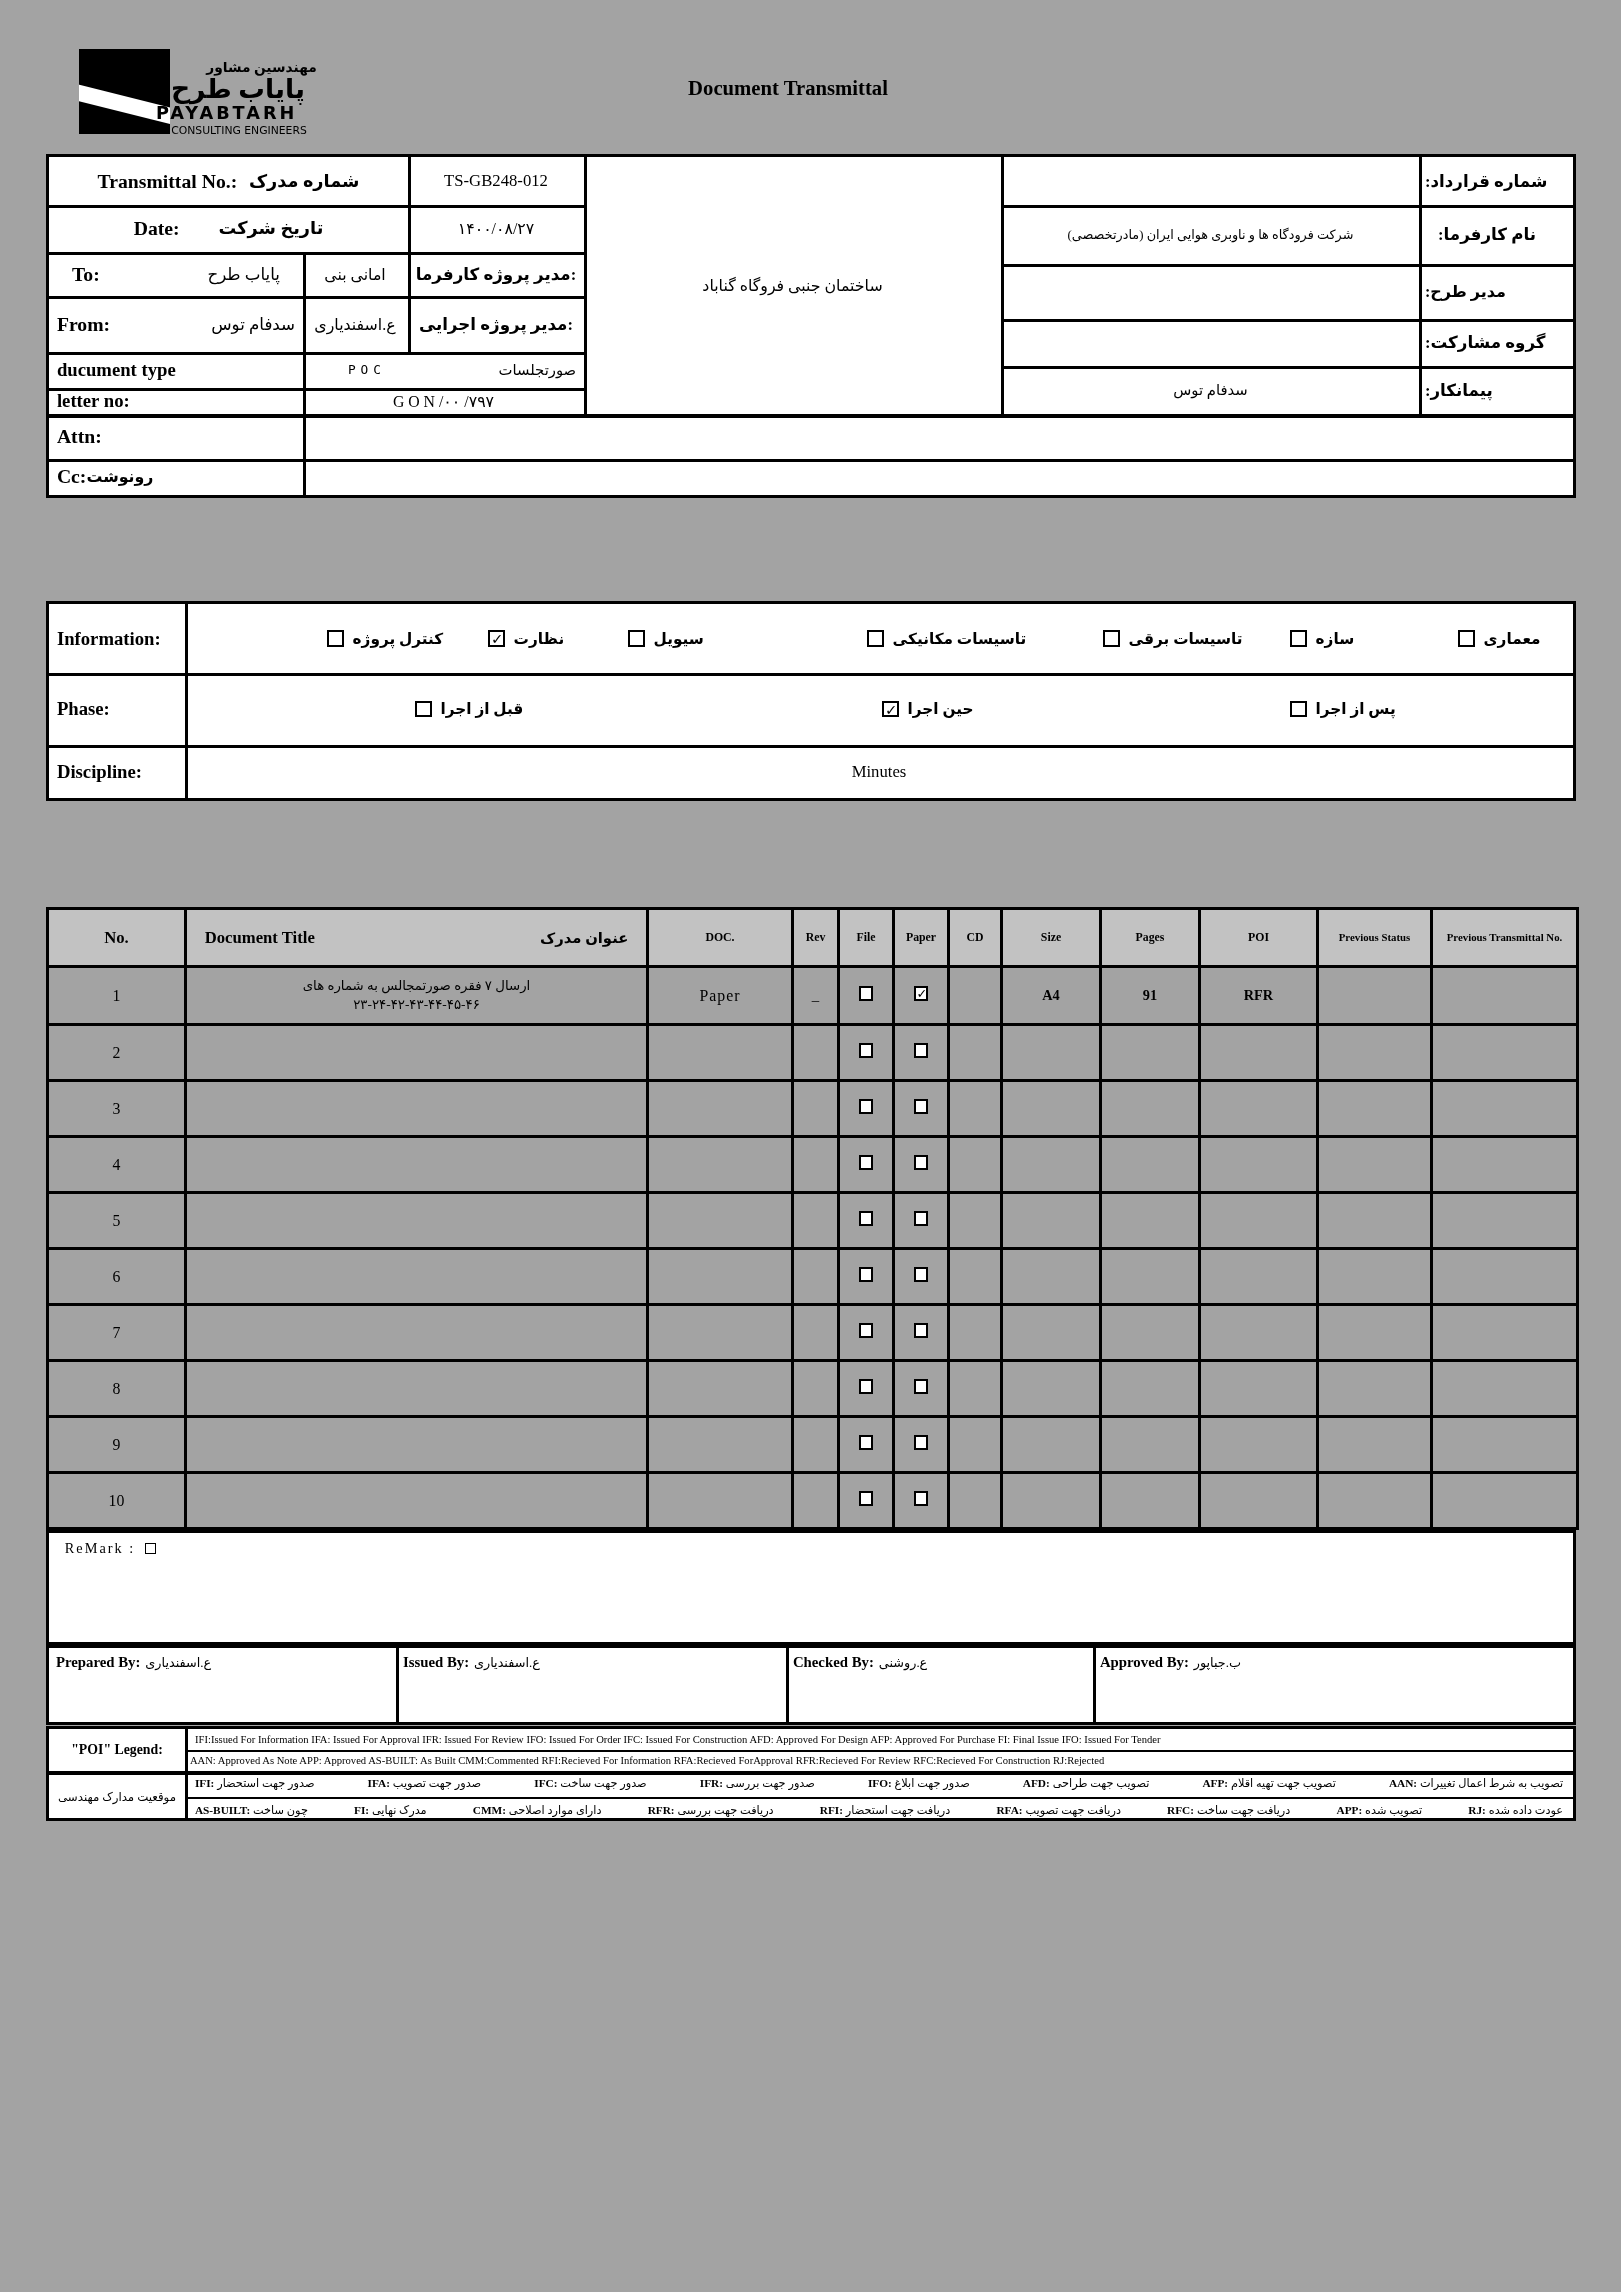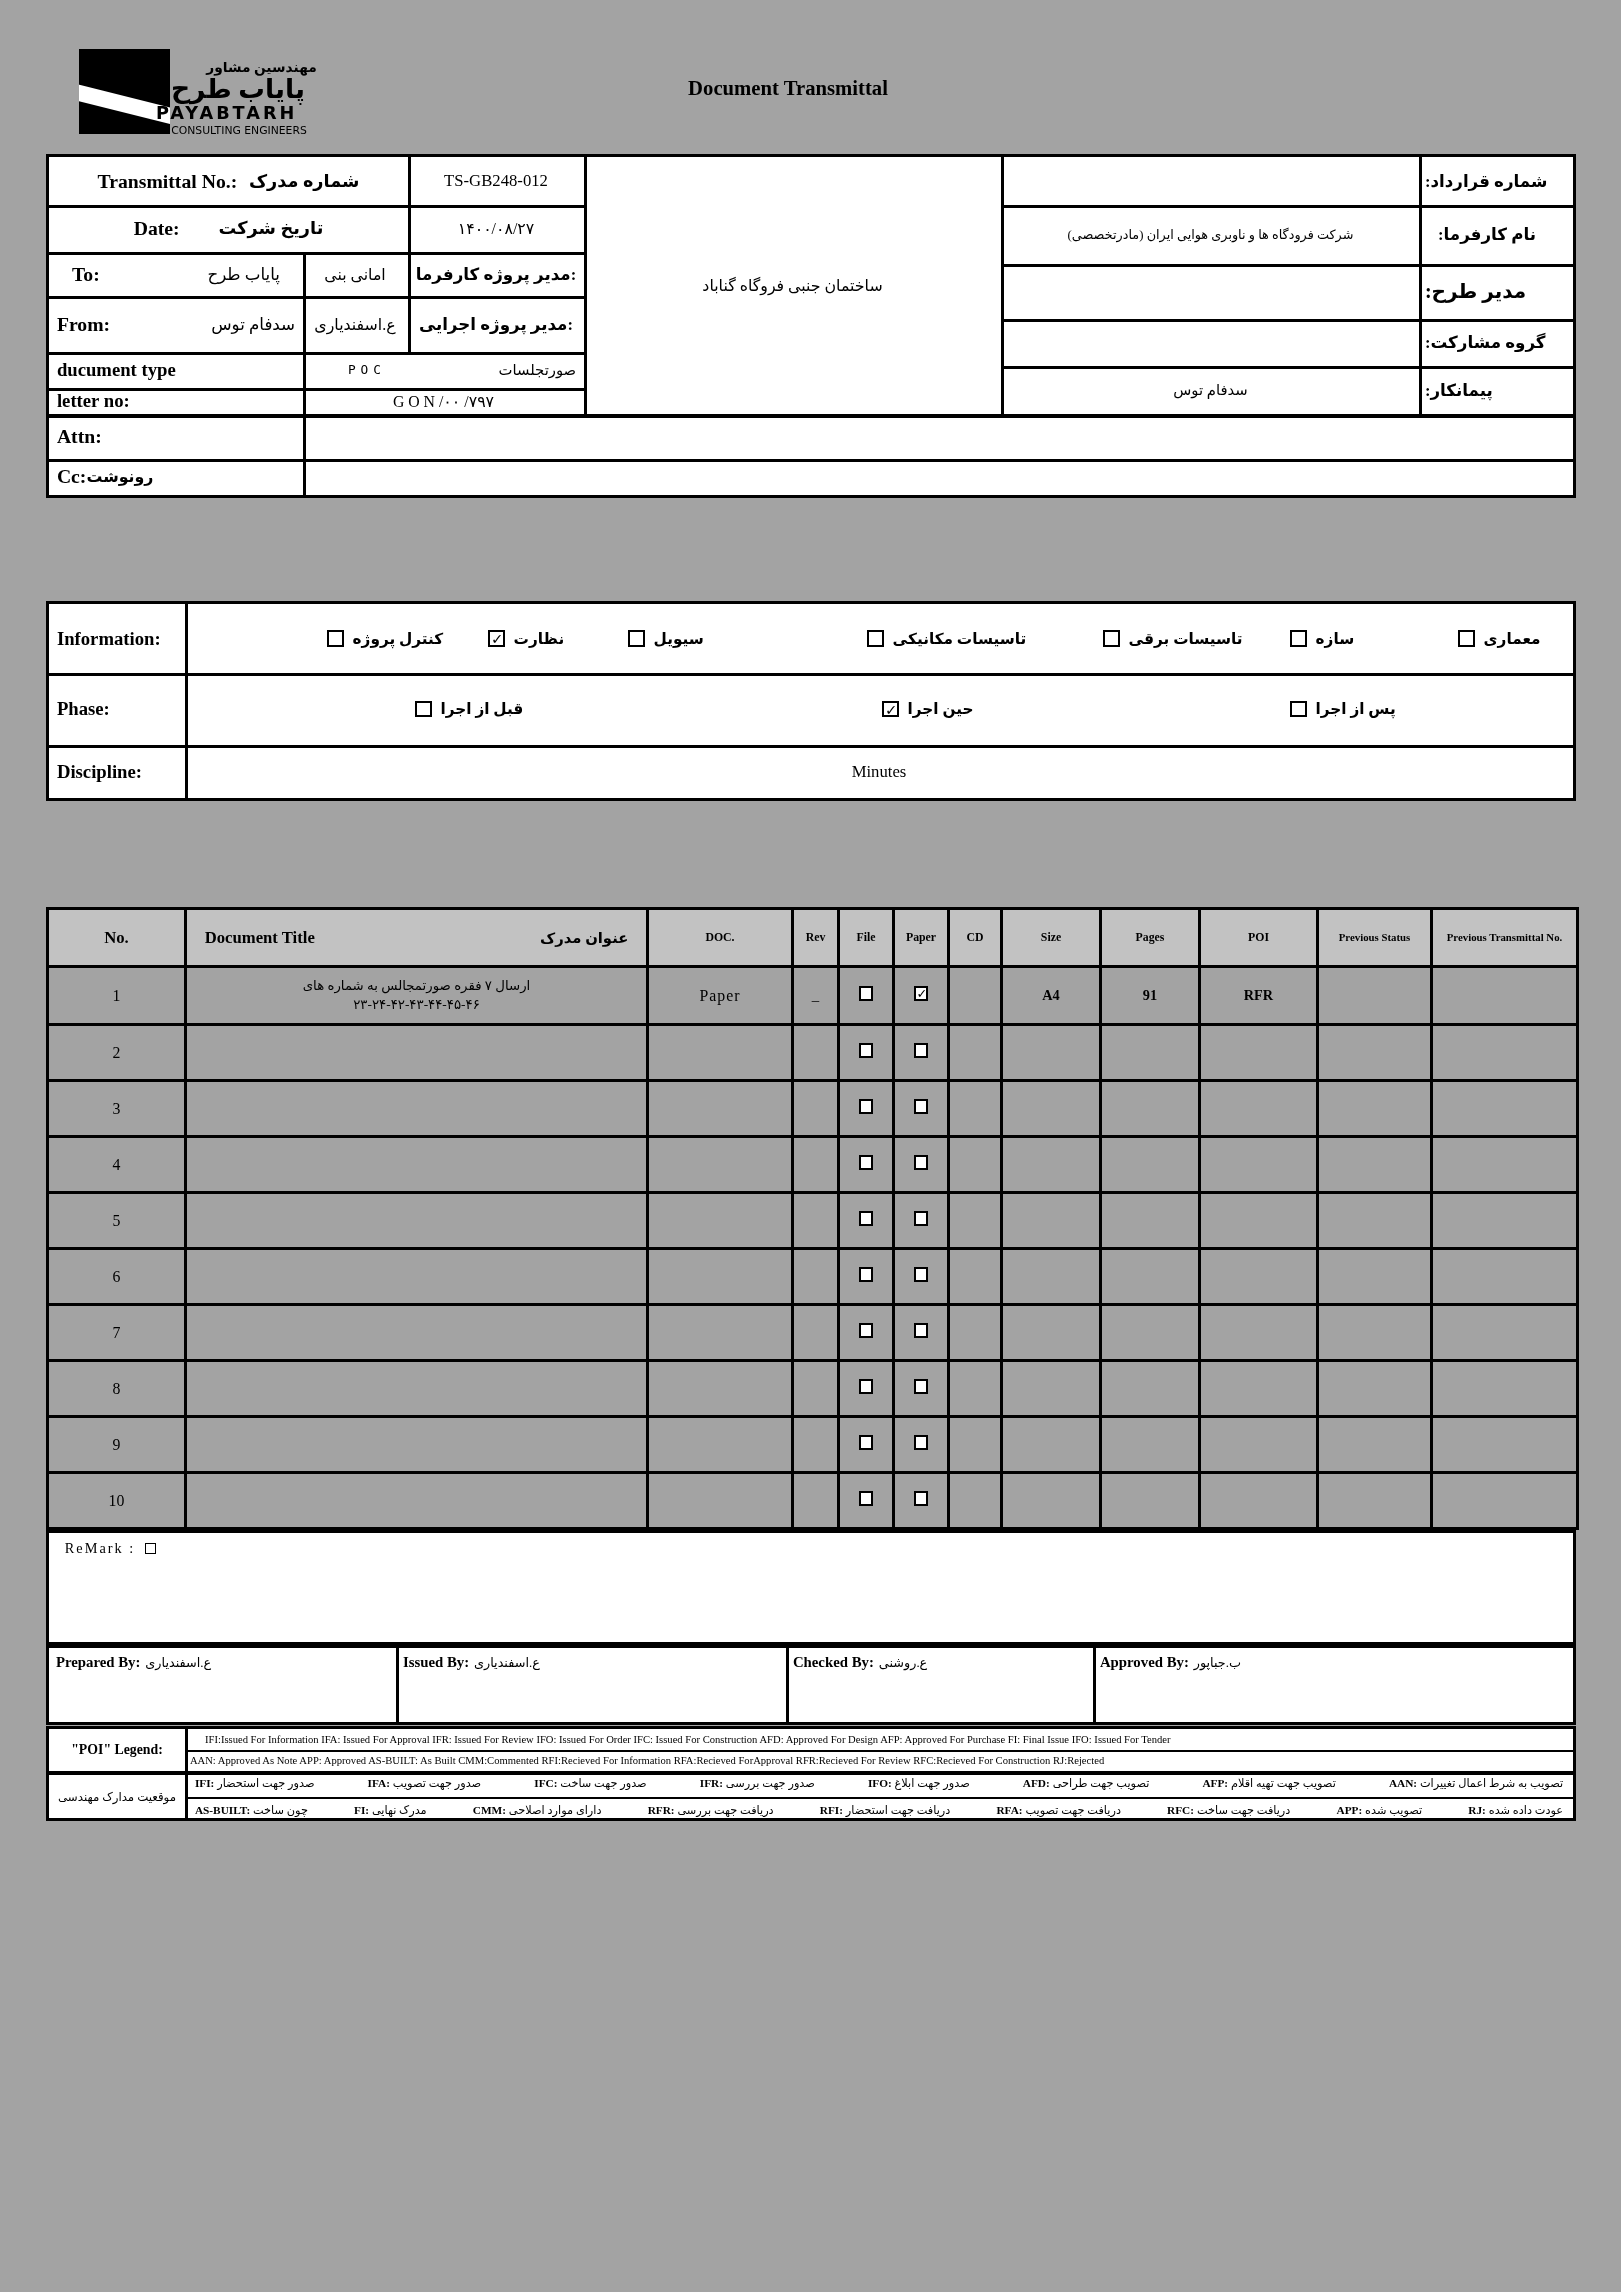--- a/index.html
+++ b/index.html
@@ -109,21 +109,21 @@
       <span class="en b" style="font-size:19.7px;">Cc:</span>
       <span class="fa b" style="font-size:15.8px;">رونوشت</span>
     </div>
     <div class="abs" style="left:298px;top:302px;width:1225px;height:35px;"></div>
 
     <div class="abs flexc fa" style="left:535px;top:0;width:417px;height:257px;font-size:15.8px;">ساختمان جنبی فروگاه گناباد</div>
 
     <div class="abs flexl fa b rtl" style="left:1370px;top:0;width:154px;height:48px;font-size:16.7px;text-align:left;padding-left:5.9px;justify-content:flex-end;border-radius:16px;">شماره قرارداد:</div>
     <div class="abs flexl fa b rtl" style="left:1370px;top:48px;width:154px;height:59px;font-size:16.7px;padding-left:19px;justify-content:flex-end;">نام کارفرما:</div>
     <div class="abs flexc fa" style="left:952px;top:48px;width:419px;height:59px;font-size:12.8px;">شرکت فرودگاه ها و ناوبری هوایی ایران (مادرتخصصی)</div>
-    <div class="abs flexl fa b rtl" style="left:1370px;top:107px;width:154px;height:54px;font-size:20px;padding-left:5.9px;justify-content:flex-end;">مدیر طرح:</div>
+    <div class="abs flexl fa b rtl" style="left:1370px;top:107px;width:154px;height:54px;font-size:16px;padding-left:5.9px;justify-content:flex-end;">مدیر طرح:</div>
     <div class="abs flexl fa b rtl" style="left:1370px;top:162px;width:154px;height:47px;font-size:16.7px;padding-left:5.9px;justify-content:flex-end;">گروه مشارکت:</div>
     <div class="abs flexl fa b rtl" style="left:1370px;top:209px;width:154px;height:48px;font-size:16.7px;padding-left:5.9px;justify-content:flex-end;">پیمانکار:</div>
     <div class="abs flexc fa" style="left:952px;top:209px;width:419px;height:48px;font-size:14.8px;">سدفام توس</div>
   <div class="ln" style="left: 0px; top: 48px; width: 535px; height: 3px;"></div>
       <div class="ln" style="left: 952px; top: 48px; width: 572px; height: 3px;"></div>
       <div class="ln" style="left: 0px; top: 95px; width: 535px; height: 3px;"></div>
       <div class="ln" style="left: 0px; top: 139px; width: 535px; height: 3px;"></div>
       <div class="ln" style="left: 0px; top: 195px; width: 535px; height: 3px;"></div>
       <div class="ln" style="left: 0px; top: 231px; width: 535px; height: 3px;"></div>
       <div class="ln" style="left: 952px; top: 107px; width: 572px; height: 3px;"></div>
@@ -395,21 +395,21 @@
     <div class="sig-cell" style="left:1044px;top:0;width:480px;">
       <span class="en sl">Approved By:</span><span class="fa sn">ب.جباپور</span>
     </div>
   <div class="ln" style="left: 347px; top: 0px; width: 3px; height: 74px;"></div>
       <div class="ln" style="left: 737px; top: 0px; width: 3px; height: 74px;"></div>
       <div class="ln" style="left: 1044px; top: 0px; width: 3px; height: 74px;"></div>
     </div>
 
   <div class="box" id="t6" style="left:46px;top:1726px;width:1530px;height:95px;border-width:3px;">
     <div class="abs flexc en b" style="left:0;top:0;width:136px;height:42px;font-size:13.8px;">"POI" Legend:</div>
-    <div class="abs flexl leg-en en" style="left:136px;top:0;width:1388px;height:20.7px;padding-left:20px;">IFI:Issued For Information  IFA: Issued For Approval  IFR: Issued For Review   IFO: Issued For Order  IFC: Issued For Construction AFD: Approved For Design AFP: Approved For Purchase  FI: Final Issue  IFO: Issued For Tender</div>
+    <div class="abs flexl leg-en en" style="left:136px;top:0;width:1388px;height:20.7px;padding-left:10px;">IFI:Issued For Information  IFA: Issued For Approval  IFR: Issued For Review   IFO: Issued For Order  IFC: Issued For Construction AFD: Approved For Design AFP: Approved For Purchase  FI: Final Issue  IFO: Issued For Tender</div>
     <div class="abs flexl leg-en en" style="left:136px;top:20.7px;width:1388px;height:21.7px;padding-left:4.9px;">AAN: Approved As Note  APP: Approved  AS-BUILT: As Built CMM:Commented  RFI:Recieved For Information   RFA:Recieved ForApproval   RFR:Recieved For Review  RFC:Recieved For Construction  RJ:Rejected</div>
     <div class="abs flexc fa" style="left:0;top:42px;width:136px;height:52px;font-size:11.8px;">موقعیت مدارک مهندسی</div>
     <div class="abs leg-fa-row" id="fa-leg-1" style="left:136px;top:42px;width:1388px;height:25.6px;padding:0 9.9px;">
         <span><span class="ab">IFI: </span><span class="fa">صدور جهت استحضار</span></span>
         <span><span class="ab">IFA: </span><span class="fa">صدور جهت تصویب</span></span>
         <span><span class="ab">IFC: </span><span class="fa">صدور جهت ساخت</span></span>
         <span><span class="ab">IFR: </span><span class="fa">صدور جهت بررسی</span></span>
         <span><span class="ab">IFO: </span><span class="fa">صدور جهت ابلاغ</span></span>
         <span><span class="ab">AFD: </span><span class="fa">تصویب جهت طراحی</span></span>
         <span><span class="ab">AFP: </span><span class="fa">تصویب جهت تهیه اقلام</span></span>

